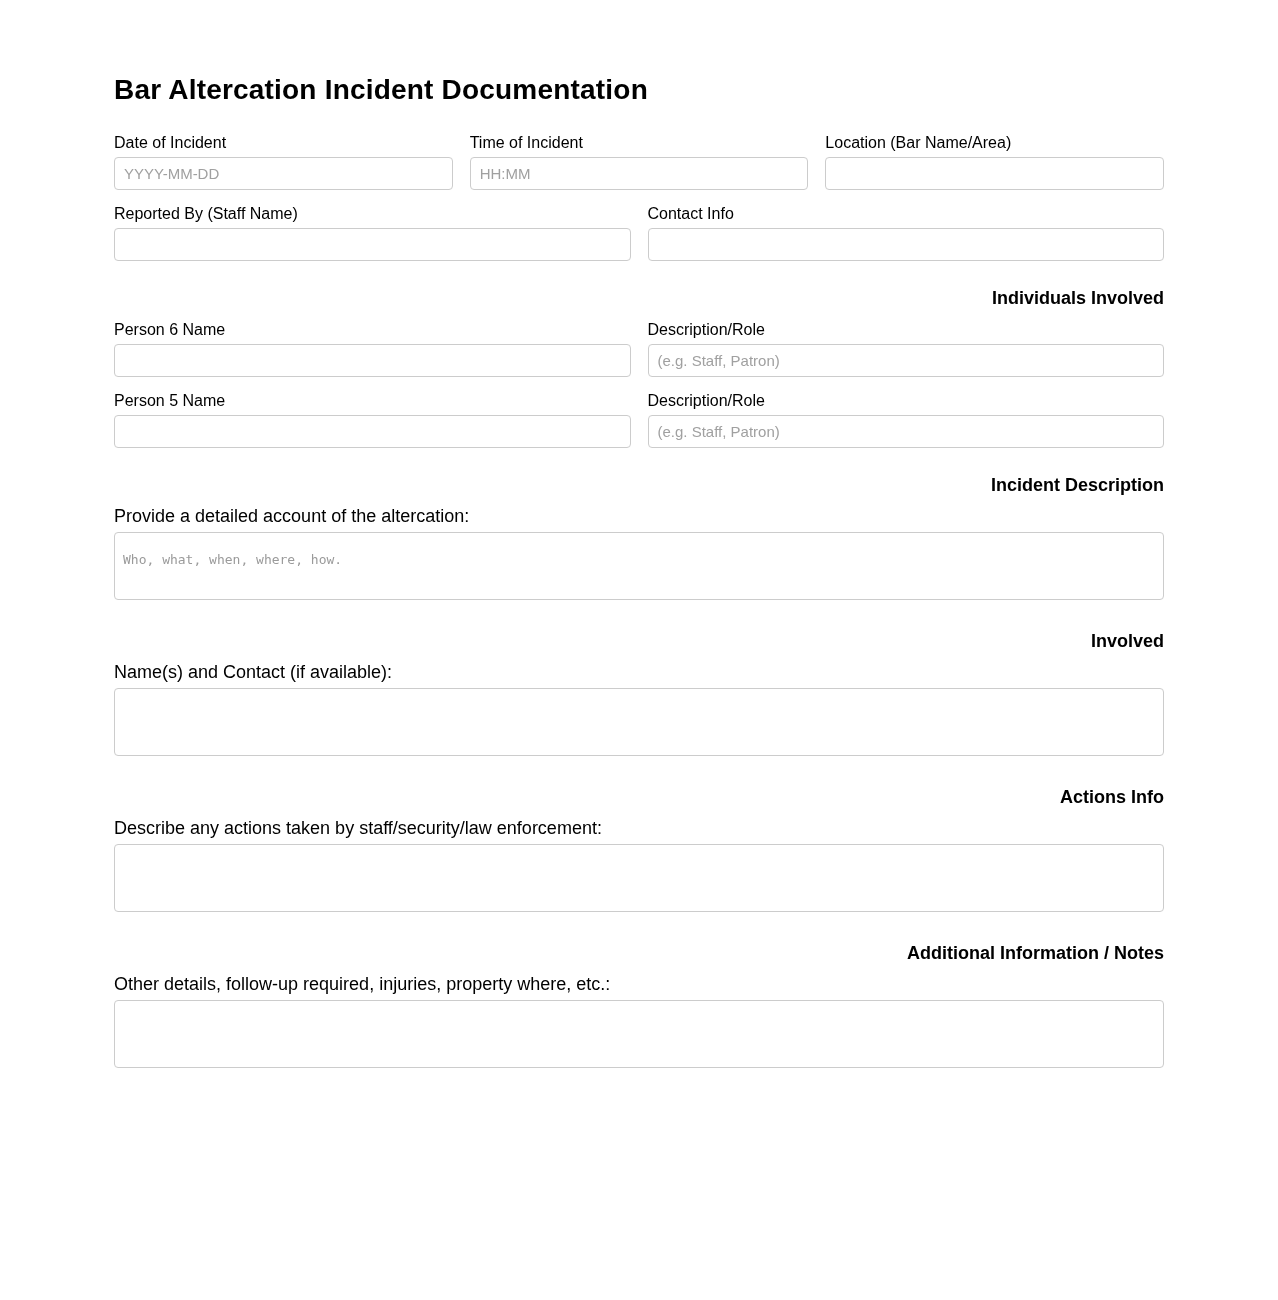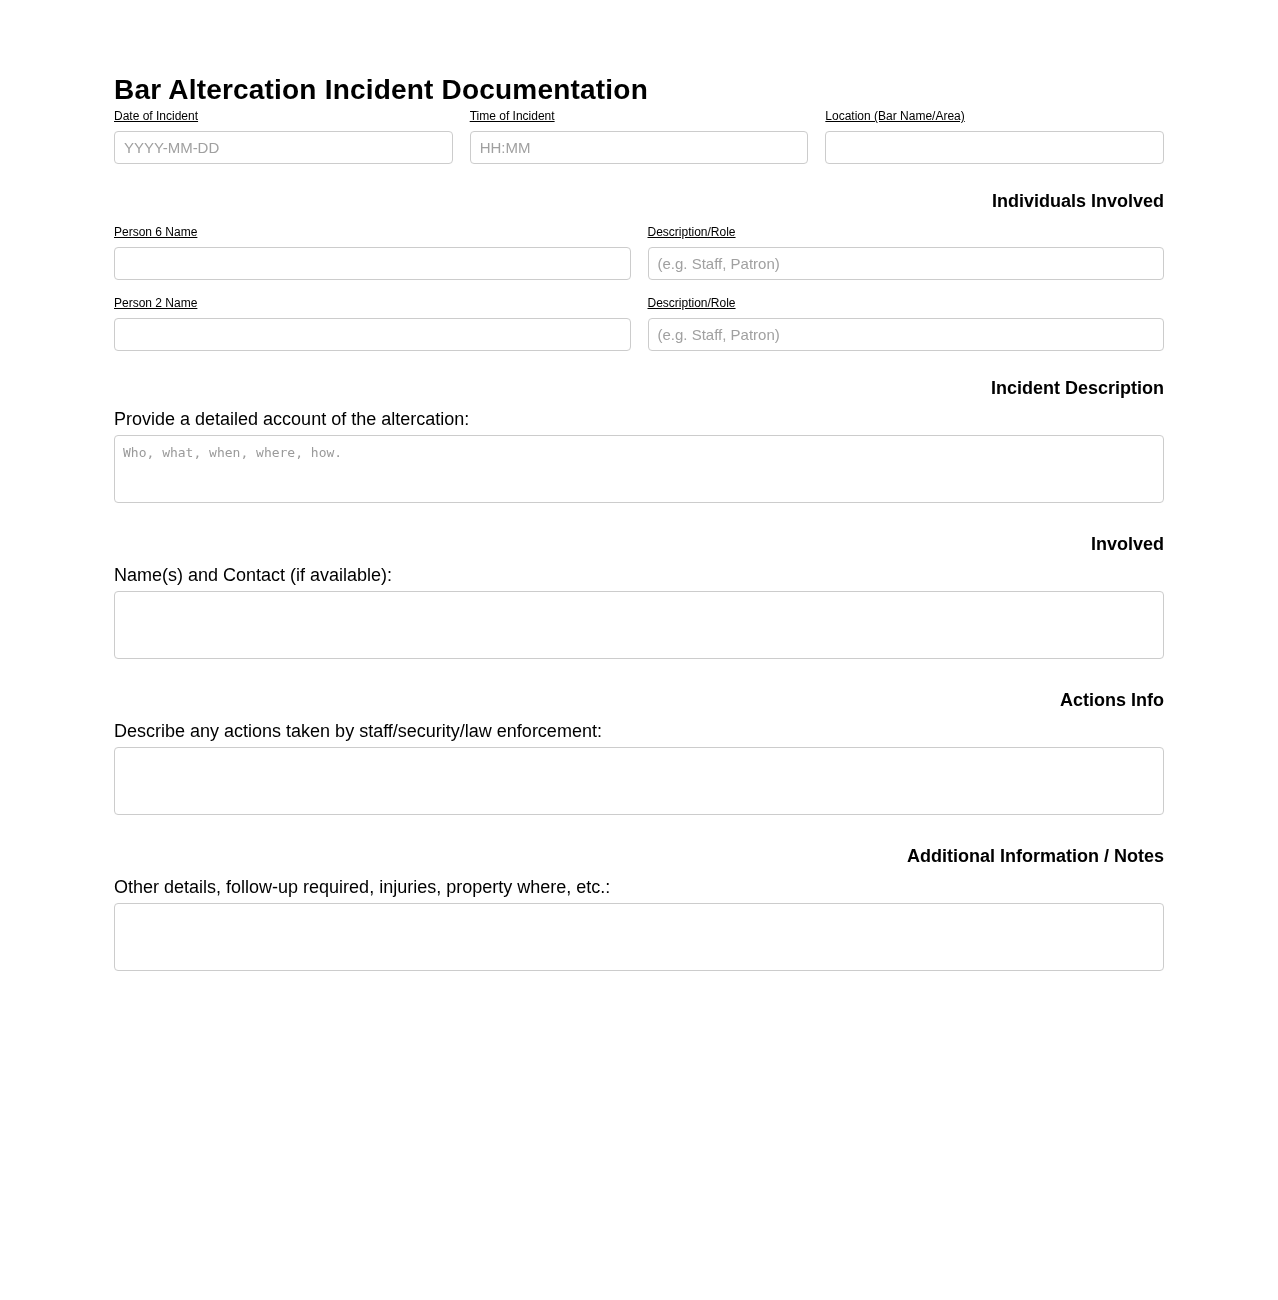--- a/index.html
+++ b/index.html
@@ -12,39 +12,38 @@
   }
   .page {
     width: 1050px;
     margin: 0 auto;
     padding-top: 74px;
     padding-bottom: 80px;
   }
   h1.title {
     font-size: 28px;
     font-weight: 700;
-    margin: 0 0 3px 0;
+    margin: 0 0 29px 0;
     letter-spacing: 0.2px;
   }
   .form-row {
     display: flex;
     gap: 17px;
     margin-bottom: 16px;
   }
   .field {
     flex: 1;
     display: flex;
     flex-direction: column;
   }
   .field label {
-    font-size: 12px;
+    font-size: 16px;
     line-height: 15px;
     margin-bottom: 7px;
     color: #000000;
-    text-decoration: underline;
   }
   input[type="text"] {
     width: 100%;
     height: 33px;
     border: 1px solid #cccccc;
     border-radius: 4px;
     padding: 0 9px;
     font-size: 15px;
     font-family: "Liberation Sans", sans-serif;
     color: #000000;
@@ -64,21 +63,21 @@
   .prompt {
     font-size: 18px;
     line-height: 15px;
     margin: 0 0 8px 0;
   }
   textarea {
     width: 100%;
     height: 68px;
     border: 1px solid #cccccc;
     border-radius: 4px;
-    padding: 9px 8px;
+    padding: 19px 8px;
     font-family: "DejaVu Sans Mono", "Liberation Mono", monospace;
     font-size: 13px;
     color: #222222;
     background: #ffffff;
     resize: none;
     outline: none;
   }
   textarea::placeholder {
     color: #9a9a9a;
     opacity: 1;
@@ -101,38 +100,48 @@
     <div class="field">
       <label>Time of Incident</label>
       <input type="text" placeholder="HH:MM" style="">
     </div>
     <div class="field">
       <label>Location (Bar Name/Area)</label>
       <input type="text" placeholder="" style="">
     </div>
   </div>
 
+  <div class="form-row">
+    <div class="field">
+      <label>Reported By (Staff Name)</label>
+      <input type="text" placeholder="" style="">
+    </div>
+    <div class="field">
+      <label>Contact Info</label>
+      <input type="text" placeholder="" style="">
+    </div>
+  </div>
 
   <div class="section individuals">
     <h2 class="section-heading">Individuals Involved</h2>
 
     <div class="form-row">
       <div class="field">
         <label>Person 6 Name</label>
         <input type="text" placeholder="" style="">
       </div>
       <div class="field">
         <label>Description/Role</label>
         <input type="text" placeholder="(e.g. Staff, Patron)" style="">
       </div>
     </div>
 
     <div class="form-row">
       <div class="field">
-        <label>Person 2 Name</label>
+        <label>Person 5 Name</label>
         <input type="text" placeholder="" style="">
       </div>
       <div class="field">
         <label>Description/Role</label>
         <input type="text" placeholder="(e.g. Staff, Patron)" style="">
       </div>
     </div>
   </div>
 
   <div class="section">

